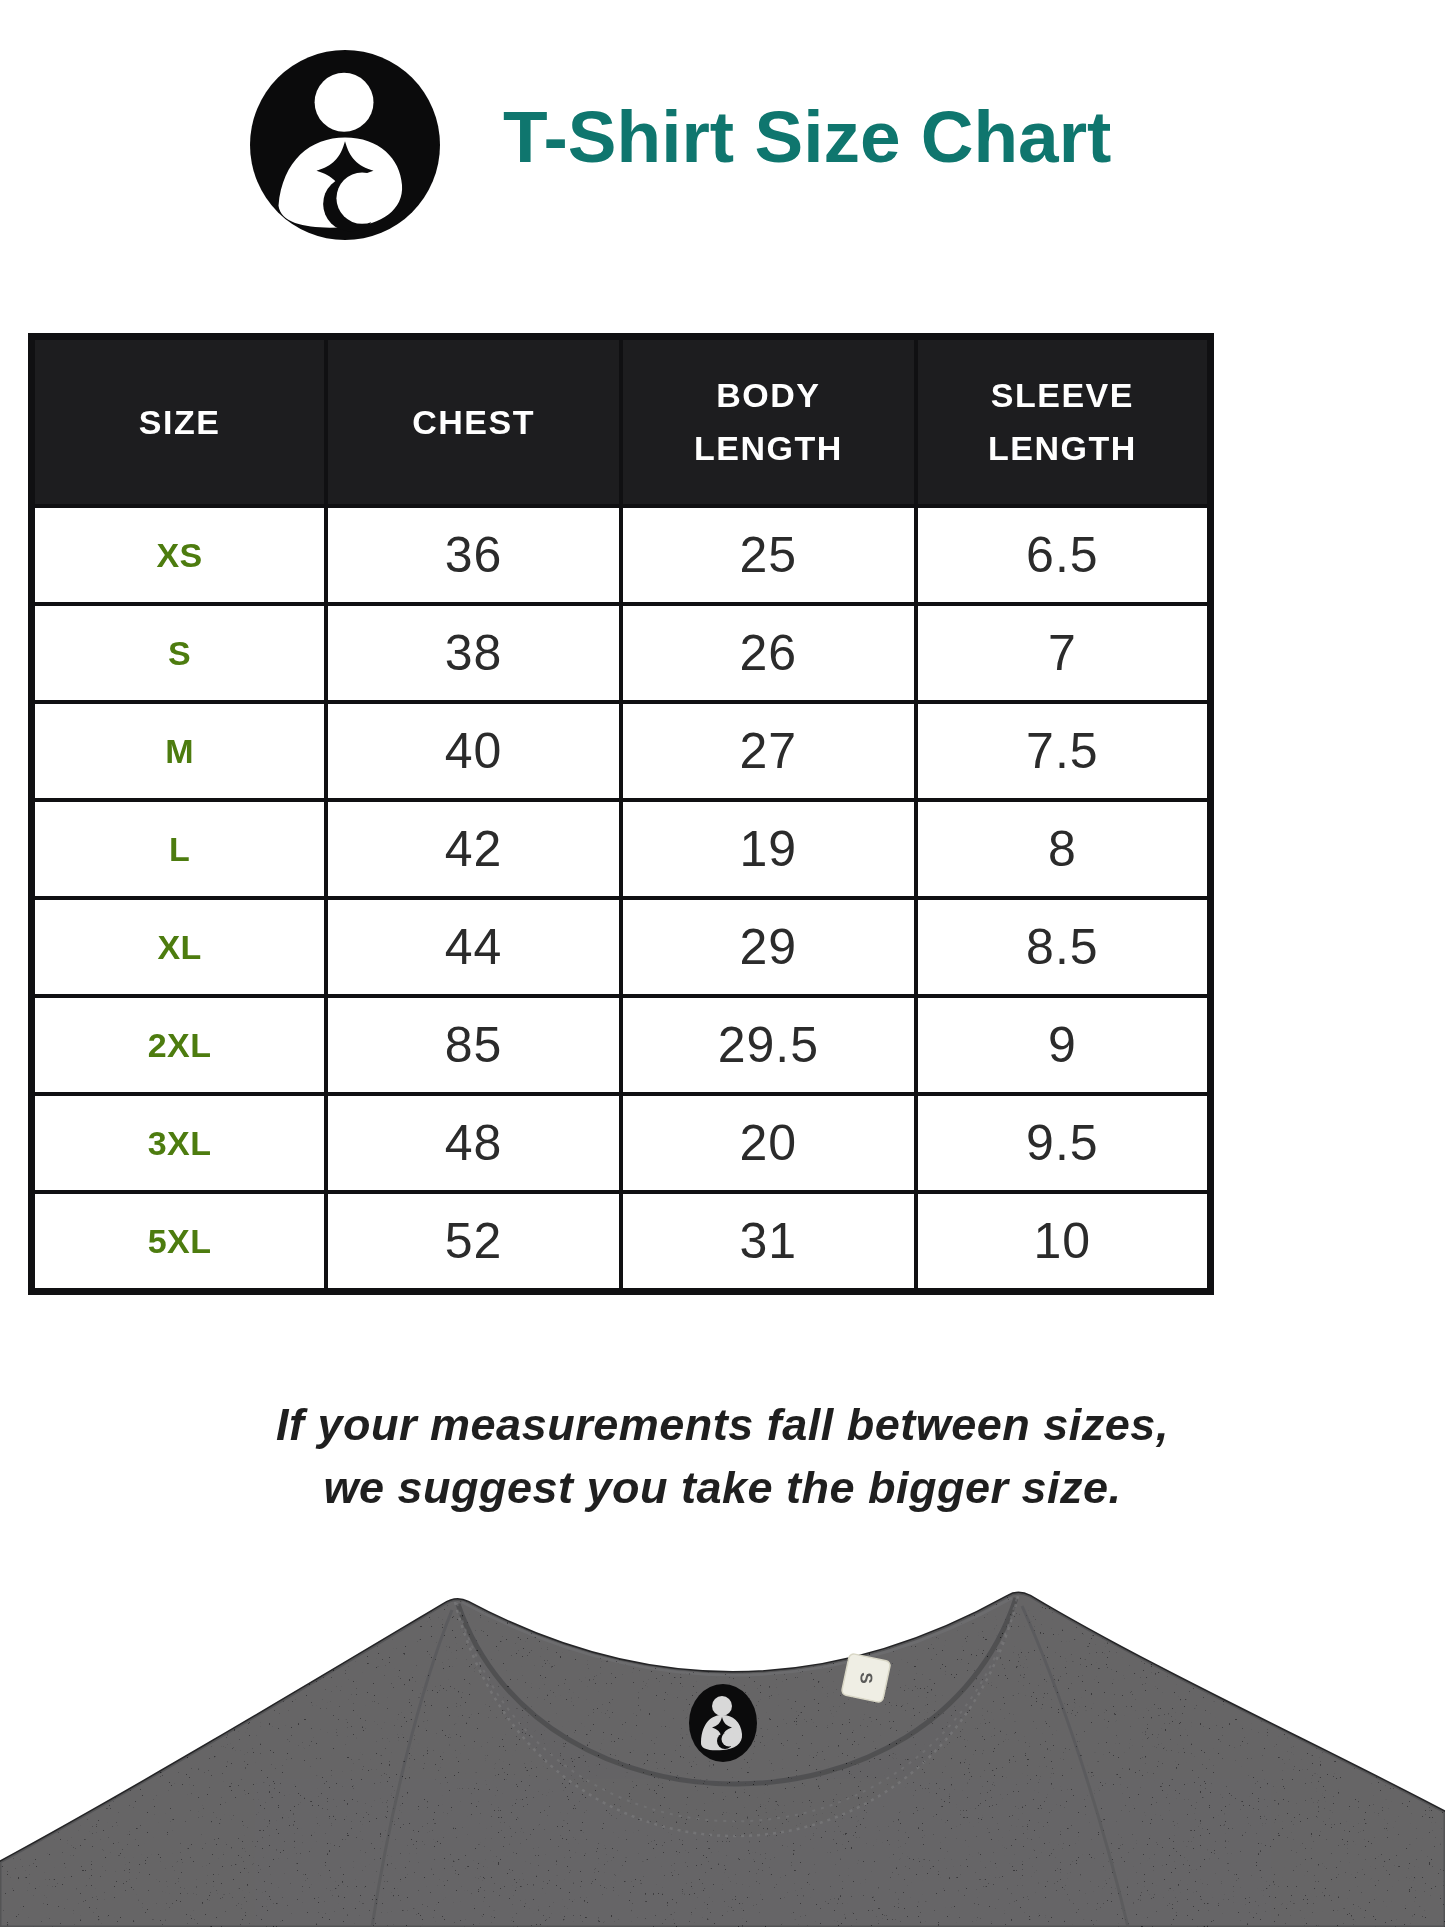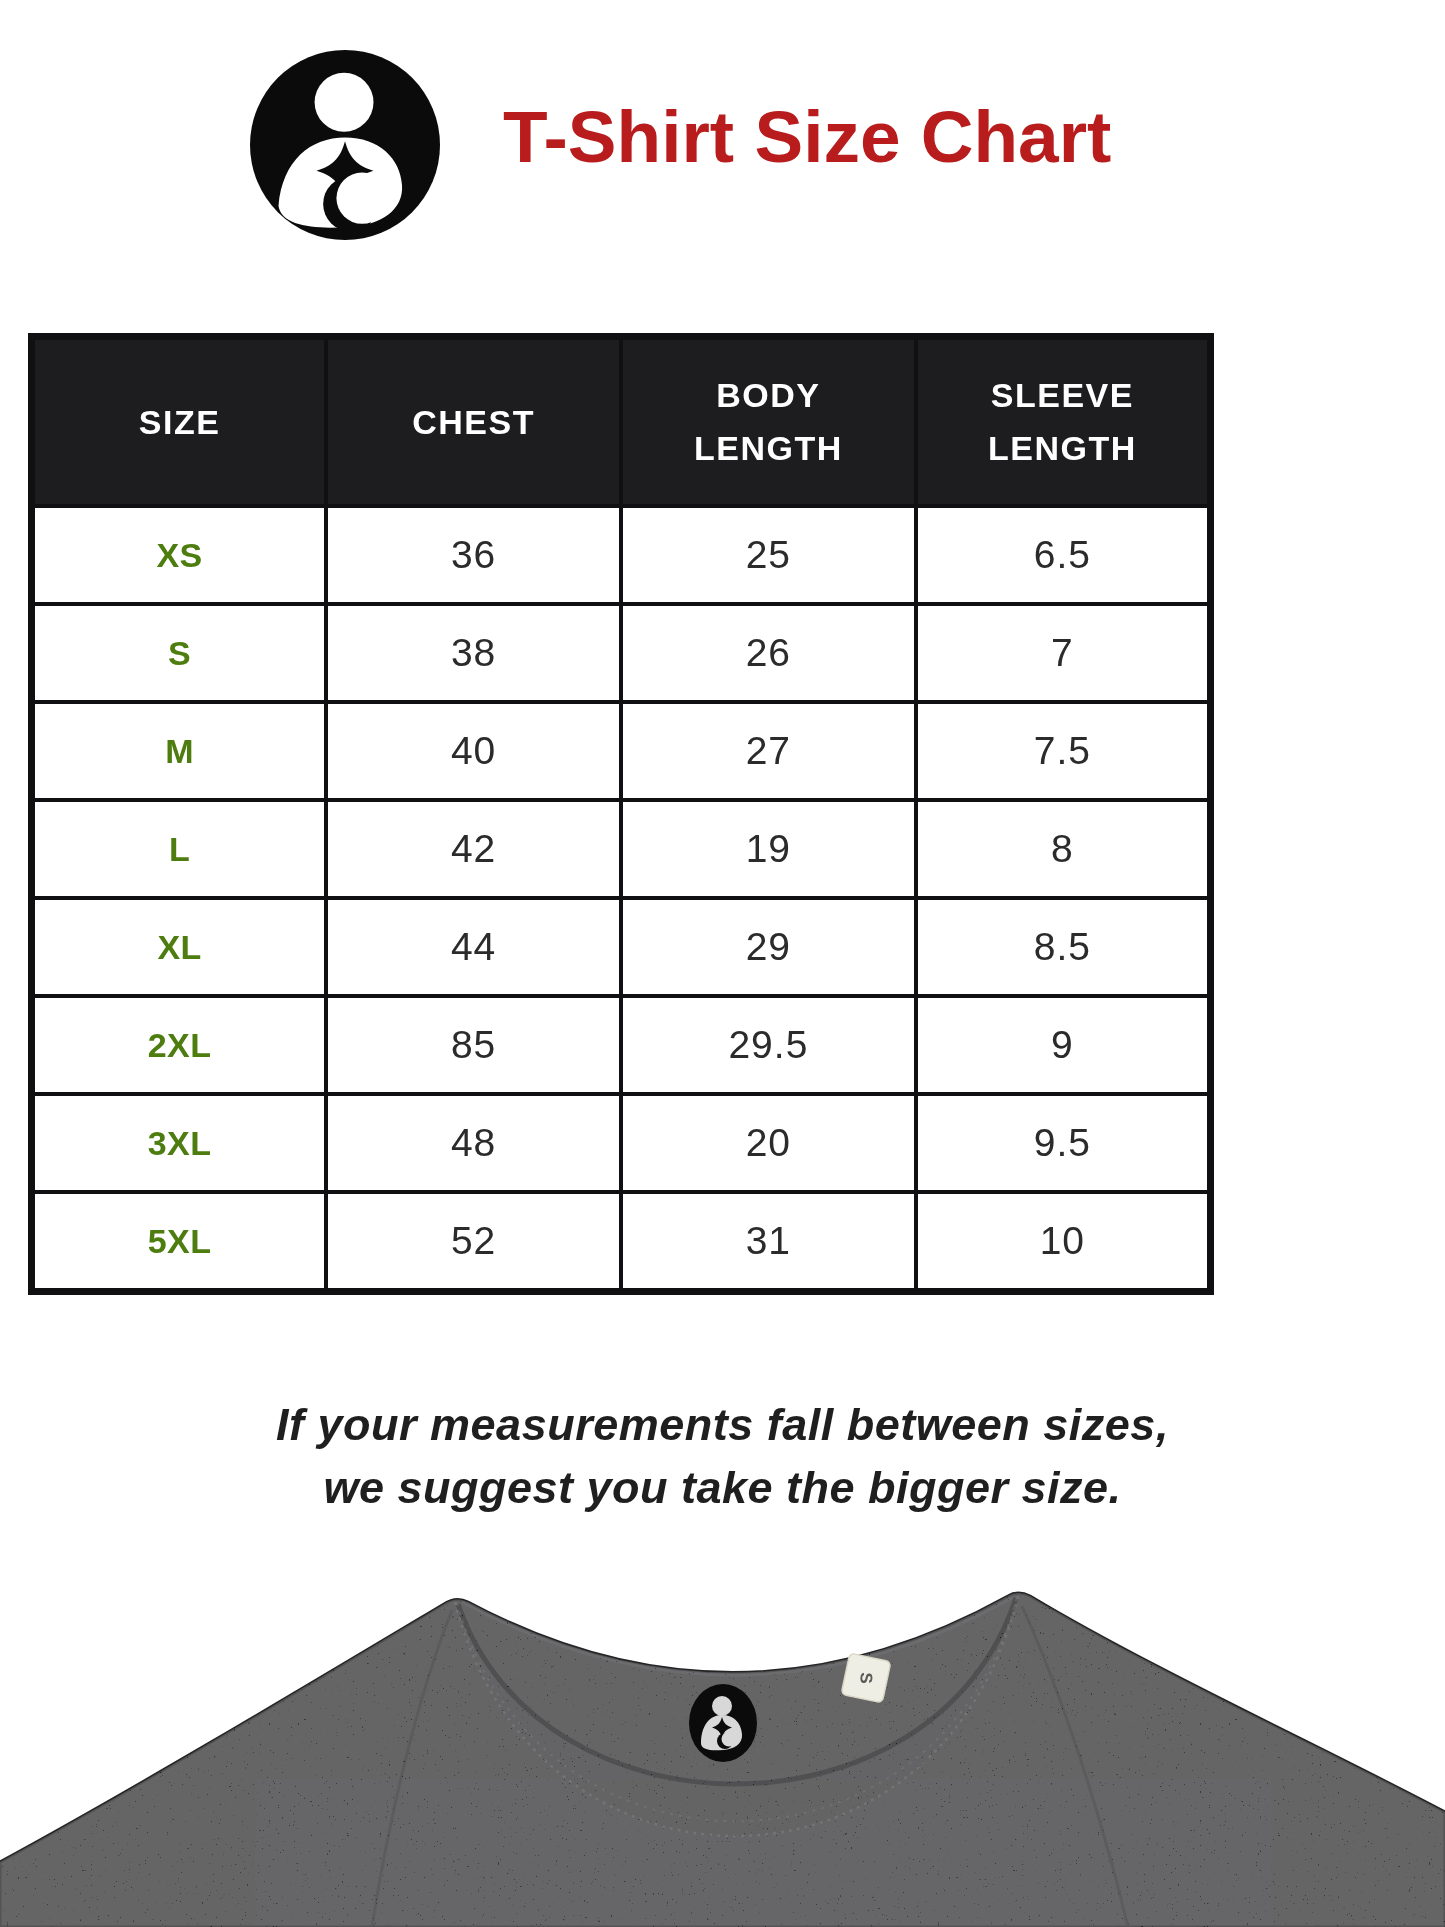--- a/index.html
+++ b/index.html
@@ -7,40 +7,40 @@
     position:relative;
     width:1445px;height:1927px;
     background:#ffffff;
     font-family:"Liberation Sans", sans-serif;
     overflow:hidden;
   }
   
   .brand-logo{position:absolute;left:250px;top:50px;width:190px;height:190px;}
   .page-title{
     position:absolute;left:503px;top:100px;
-    font-size:73px;font-weight:700;color:#b91c1c;
+    font-size:73px;font-weight:700;color:#0f766e;
     letter-spacing:0px;line-height:1;white-space:nowrap;
   }
   
   .table-wrap{position:absolute;left:28px;top:333px;width:1186px;}
   table.size-chart{
     width:100%;border-collapse:collapse;table-layout:fixed;
     border:7px solid #101012;
   }
   table.size-chart th, table.size-chart td{
     border:4px solid #101012;text-align:center;vertical-align:middle;
   }
   table.size-chart th{
     background:#1d1d1f;color:#ffffff;
     font-size:34px;font-weight:700;letter-spacing:1.5px;
     height:164px;line-height:53px;padding:0 20px;
   }
   table.size-chart td{
     background:#ffffff;height:92px;
-    font-size:39px;font-weight:400;color:#2b2b2b;letter-spacing:1px;
+    font-size:50px;font-weight:400;color:#2b2b2b;letter-spacing:1px;
   }
   table.size-chart td.size-cell{
     font-size:34px;font-weight:700;color:#4d7c0f;letter-spacing:.5px;
   }
   
   .fit-note{
     position:absolute;left:0;top:1393px;width:100%;
     text-align:center;font-size:45px;line-height:63px;
     font-weight:700;color:#1f1f1f;letter-spacing:.5px;font-style:italic;
   }

